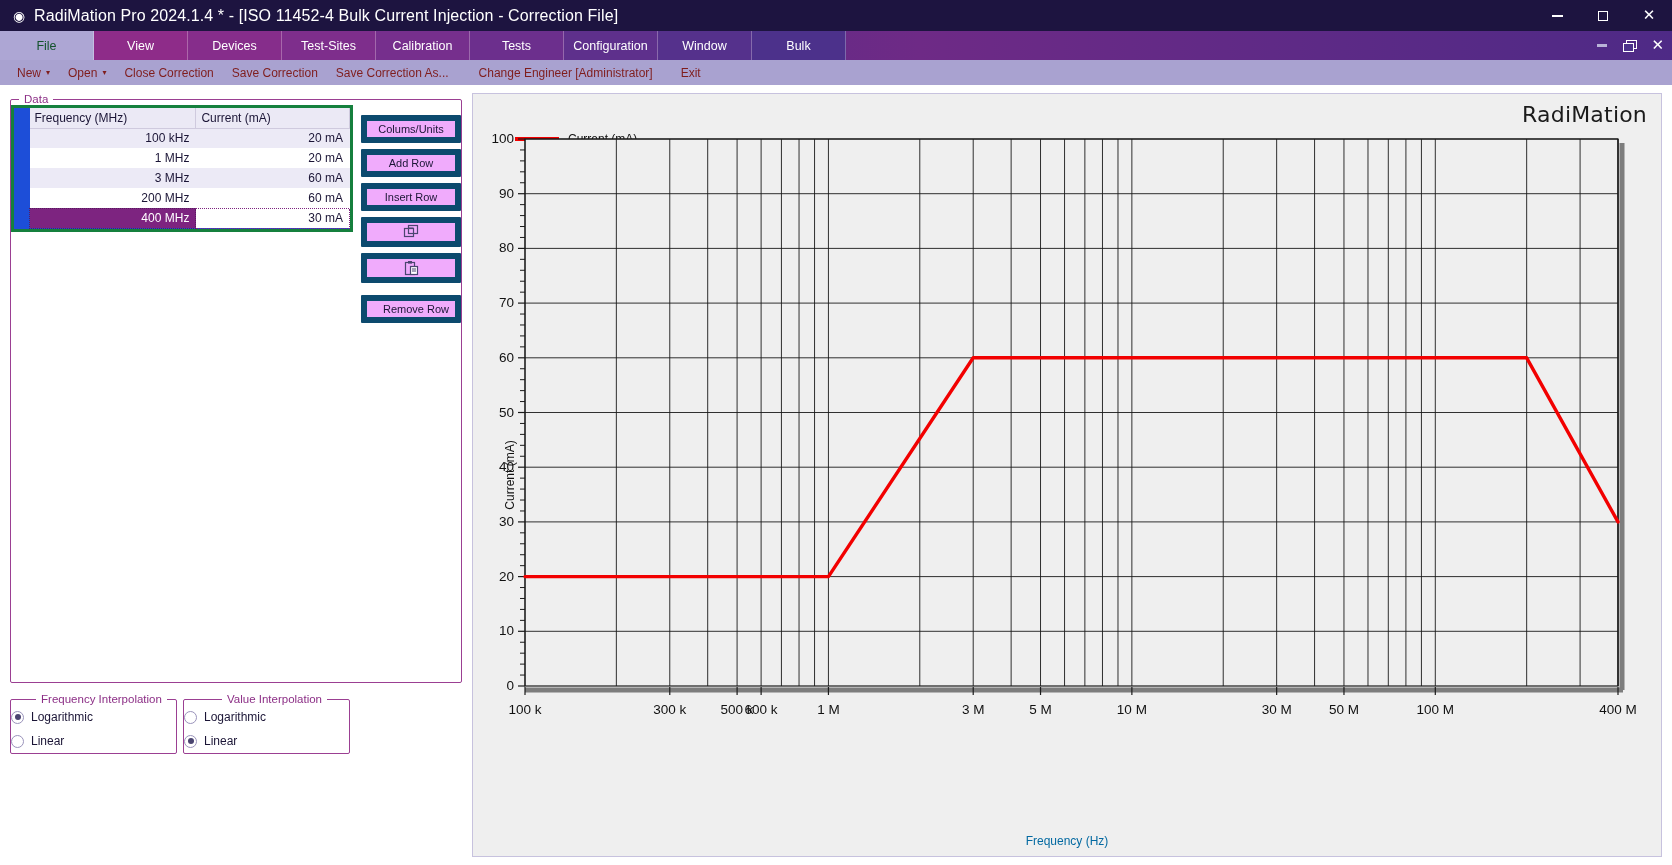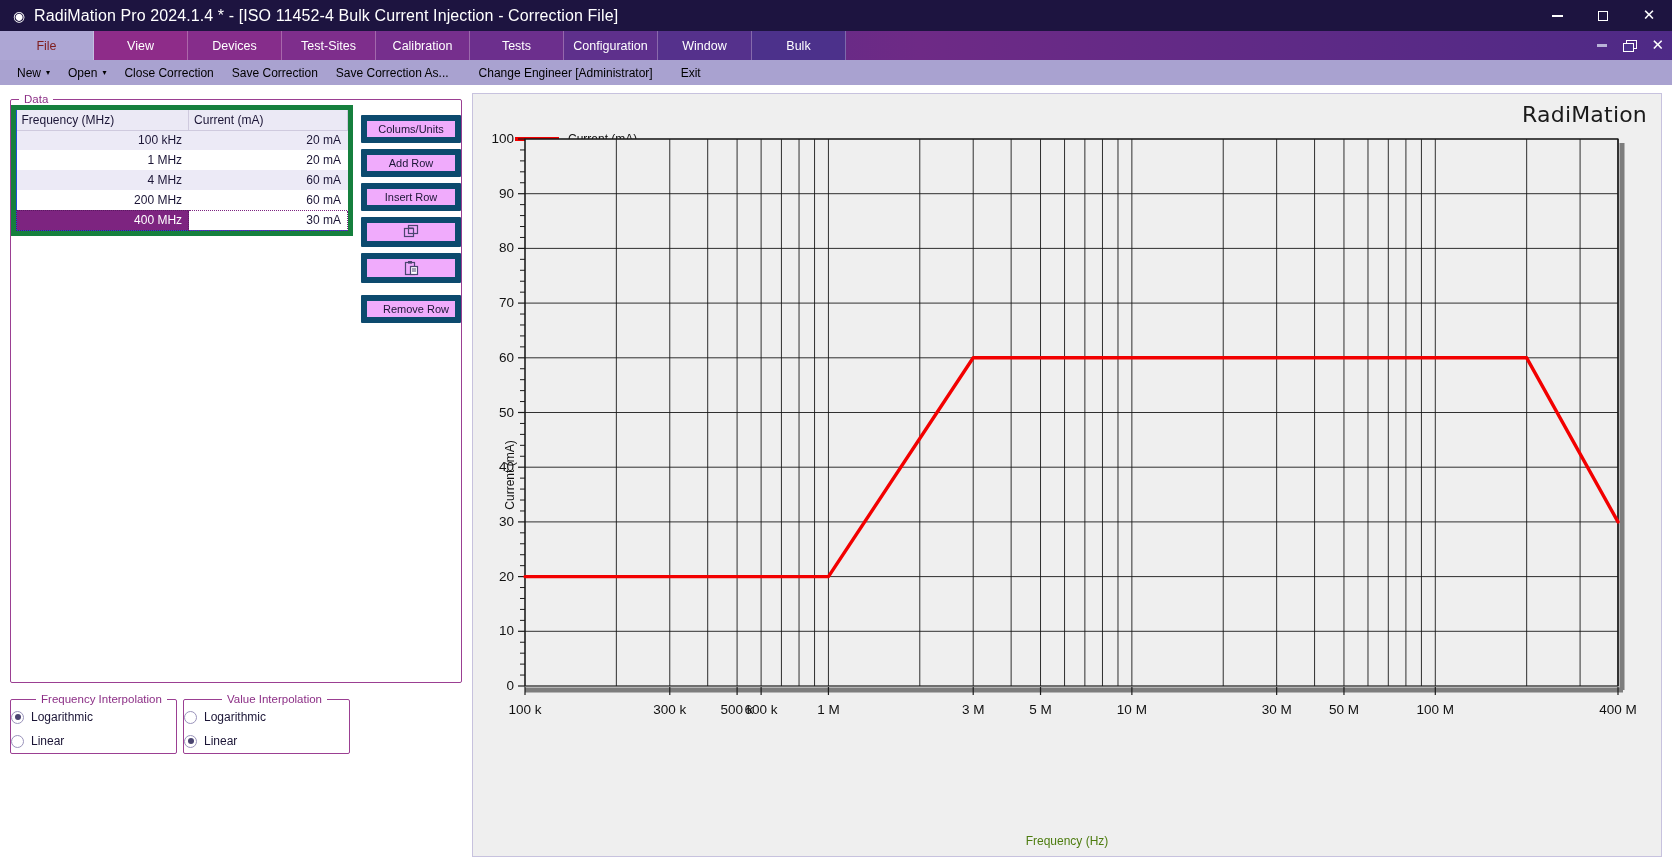--- a/index.html
+++ b/index.html
@@ -37,21 +37,21 @@
   .ribbon{
     height:29px; position:relative;
     background:linear-gradient(to right,#3b2f86 0%,#6e2a86 55%,#4e2a86 100%);
     display:flex; align-items:stretch;
   }
   .tab{
     width:94px; display:flex; align-items:center; justify-content:center;
     font-size:12.5px; color:#ffffff; border-right:1px solid rgba(255,255,255,.28);
     cursor:default;
   }
-  .tab.active{ background:#ada6d4; color:#7f1d1d; }
+  .tab.active{ background:#ada6d4; color:#14532d; }
   .tab.t-view{ background:#8e2c89; }
   .tab.t-devices{ background:#862d8b; }
   .tab.t-testsites{ background:#7e2e8c; }
   .tab.t-calibration{ background:#762f8d; }
   .tab.t-tests{ background:#6c2f8d; }
   .tab.t-configuration{ background:#5e308c; }
   .tab.t-window{ background:#55318c; }
   .tab.t-help{ background:#4c318b; }
   .ribbon-spacer{ flex:1; }
   .mdi-btns{ display:flex; align-items:center; padding-right:8px; gap:16px; }
@@ -63,21 +63,21 @@
     border:1.6px solid #fff;
   }
   .glyph-restore:after{
     content:""; position:absolute; left:0; top:3px; width:9px; height:7px;
     border:1.6px solid #fff; background:linear-gradient(#4c318b,#4c318b);
   }
 
   
   .filestrip{
     height:25px; background:#a9a2d0; display:flex; align-items:center;
-    font-size:12px; color:#000000; padding-left:8px; gap:0;
+    font-size:12px; color:#7f1d1d; padding-left:8px; gap:0;
   }
   .fs-item{ padding:0 9px; height:25px; display:flex; align-items:center; white-space:nowrap; }
   .caret{ margin-left:5px; font-size:8px; line-height:1; }
 
   
   .client{
     position:absolute; left:0; top:85px; width:1672px; height:780px;
     background:#ffffff;
     padding:8px 10px 8px 10px;
     display:flex; gap:10px;
@@ -92,22 +92,22 @@
   }
   fieldset.group > legend{
     font-size:11.5px; color:#8c2f86; padding:0 5px; margin-left:8px;
   }
 
   .data-group{ height:590px; padding:0 6px 8px 6px; position:relative; }
 
   .data-inner{ display:flex; gap:8px; height:100%; }
 
   .grid-wrap{
-    flex:1; border:5px solid #15803d; background:#1d4ed8; height:100%;
-    overflow:hidden; position:relative;
+    flex:1; border:3px solid #15803d; background:#1d4ed8; height:100%;
+    overflow:hidden; position:relative;padding-left:15px;
   }
   table.grid{ border-collapse:collapse; width:100%; font-size:12px; table-layout:fixed; }
   table.grid th{
     background:#ebe9f5; color:#1b1536; font-weight:normal; text-align:left;
     font-size:12px; padding:2px 5px; height:20px;
     border-right:1px solid #cfcade; border-bottom:1px solid #cfcade;
   }
   table.grid td{
     text-align:right; padding:2px 6px; height:20px; font-size:12px; color:#1b1536;
     border-right:1px solid transparent;
@@ -160,21 +160,21 @@
 
   .plot-outer{ position:absolute; left:0; top:0; width:100%; height:100%; }
   svg.plot{ display:block; }
 
   .axis-label-y{
     position:absolute; left:2px; top:50%; transform:translateY(-50%) rotate(-90deg);
     transform-origin:center; font-size:12px; color:#111; white-space:nowrap;
   }
   .axis-label-x{
     position:absolute; left:0; right:0; bottom:8px; text-align:center;
-    font-size:12px; color:#4d7c0f;
+    font-size:12px; color:#0369a1;
   }
 </style>
 </head>
 <body>
 
 <div class="titlebar">
   <span class="app-icon">◉</span>
   <span class="title-text">RadiMation Pro 2024.1.4 * - [ISO 11452-4 Bulk Current Injection - Correction File]</span>
   <div class="win-btns">
     <div class="win-btn">
@@ -253,21 +253,21 @@
             <tbody>
               <tr class="odd">
                 <td class="c0">100 kHz</td>
                 <td class="c1">20 mA</td>
               </tr>
               <tr class="even">
                 <td class="c0">1 MHz</td>
                 <td class="c1">20 mA</td>
               </tr>
               <tr class="odd">
-                <td class="c0">4 MHz</td>
+                <td class="c0">3 MHz</td>
                 <td class="c1">60 mA</td>
               </tr>
               <tr class="even">
                 <td class="c0">200 MHz</td>
                 <td class="c1">60 mA</td>
               </tr>
               <tr class="sel">
                 <td class="c0">400 MHz</td>
                 <td class="c1">30 mA</td>
               </tr>

